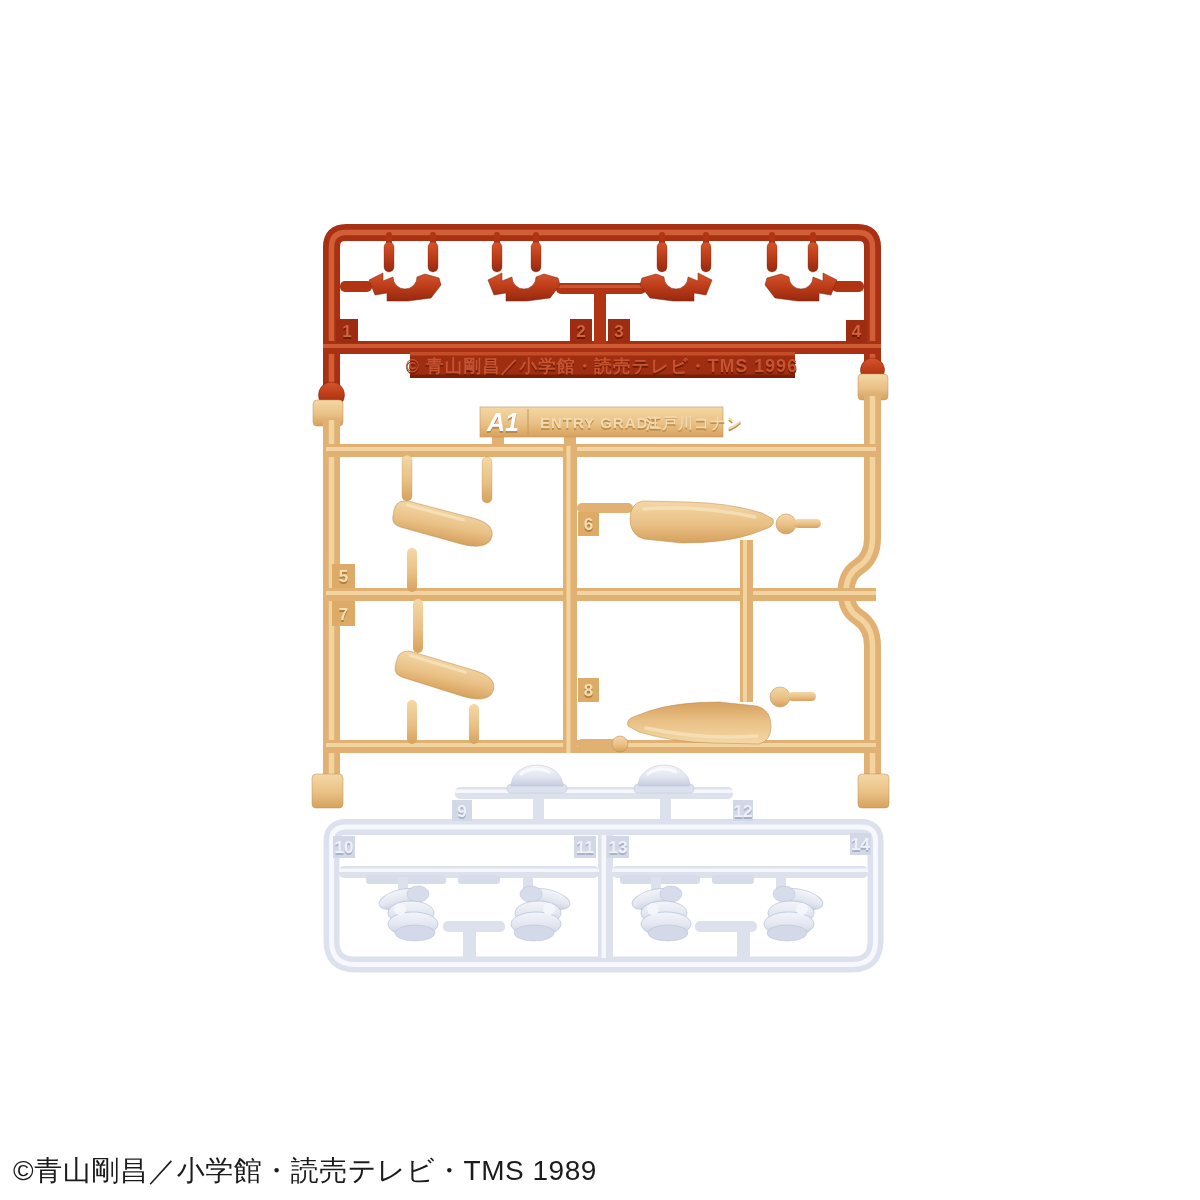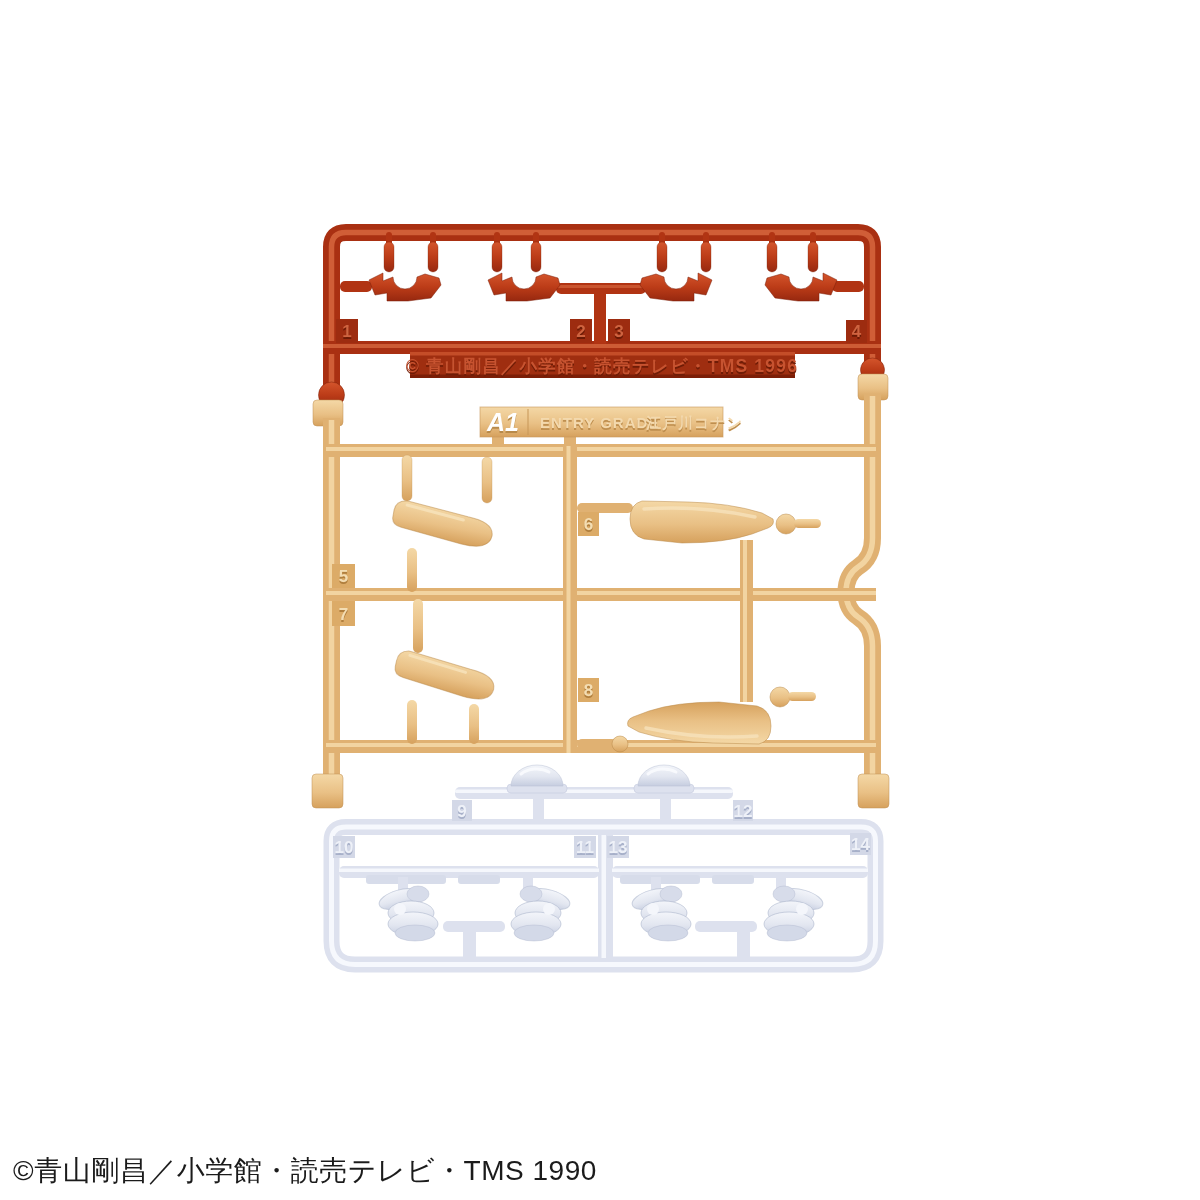--- a/index.html
+++ b/index.html
@@ -299,15 +299,15 @@
       <text class="tabnum" x="618" y="847.5" text-anchor="middle" dominant-baseline="central" fill="#eef1f8">13</text>
     </g>
     <g>
       <rect x="850" y="833" width="21" height="22" fill="#d3d8e7"></rect>
       <text class="tabnum" x="860.5" y="845.5" text-anchor="middle" dominant-baseline="central" fill="#a7b0c9" dy="1">14</text>
       <text class="tabnum" x="860.5" y="844.5" text-anchor="middle" dominant-baseline="central" fill="#eef1f8">14</text>
     </g>
   </g>
 </svg>
 
-<div class="footer-copyright">©青山剛昌／小学館・読売テレビ・TMS 1990</div>
+<div class="footer-copyright">©青山剛昌／小学館・読売テレビ・TMS 1989</div>
 
 </div>
 
 </body></html>

